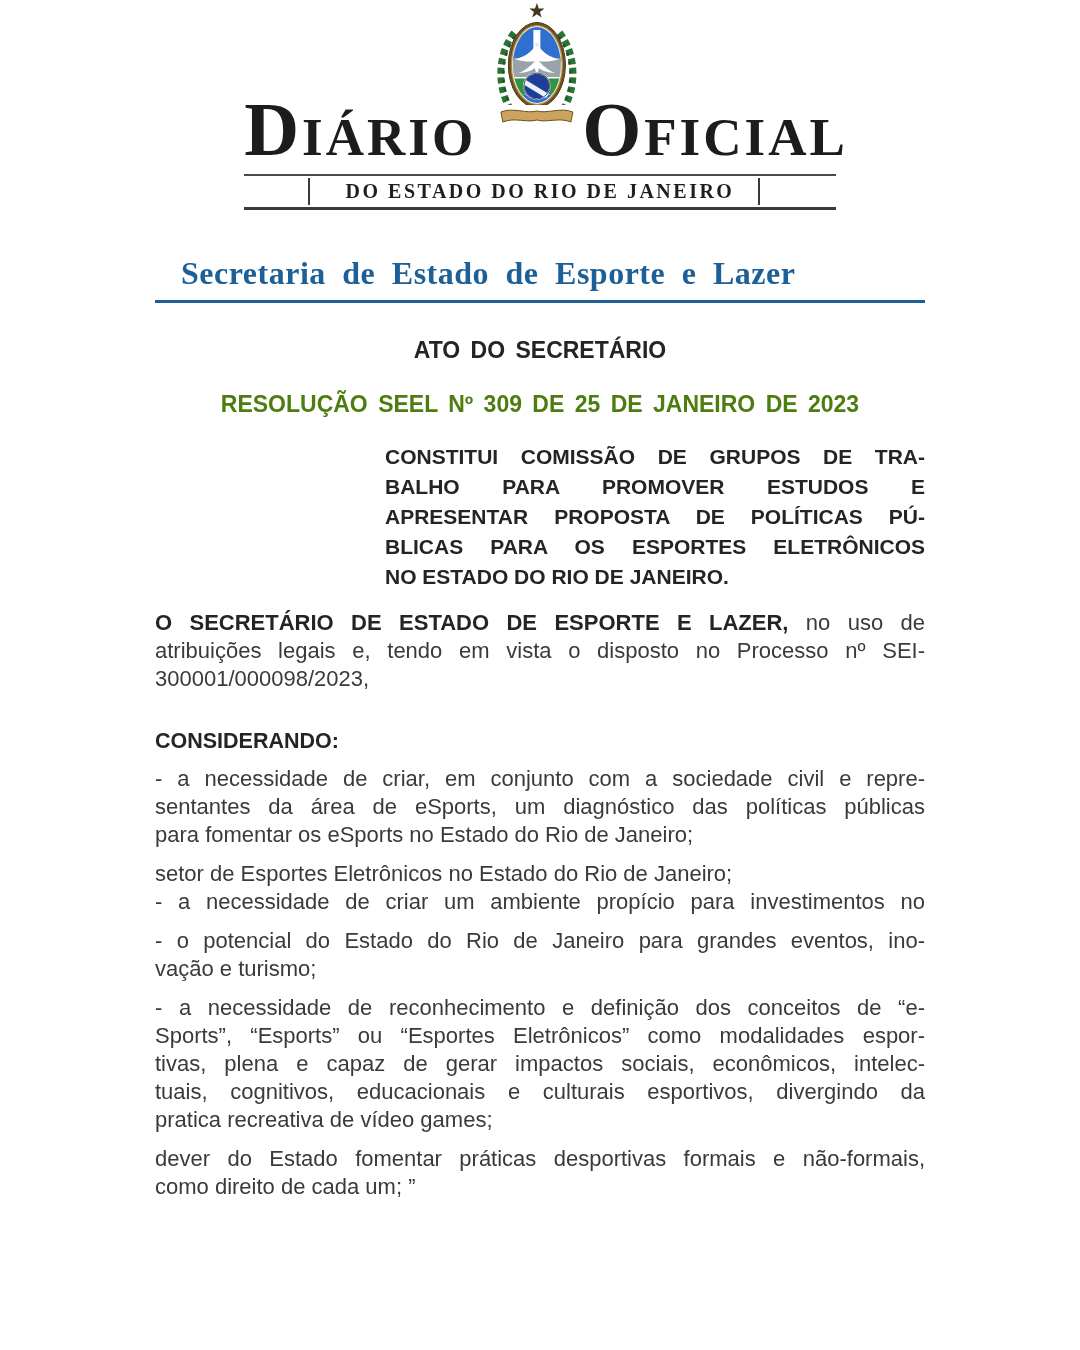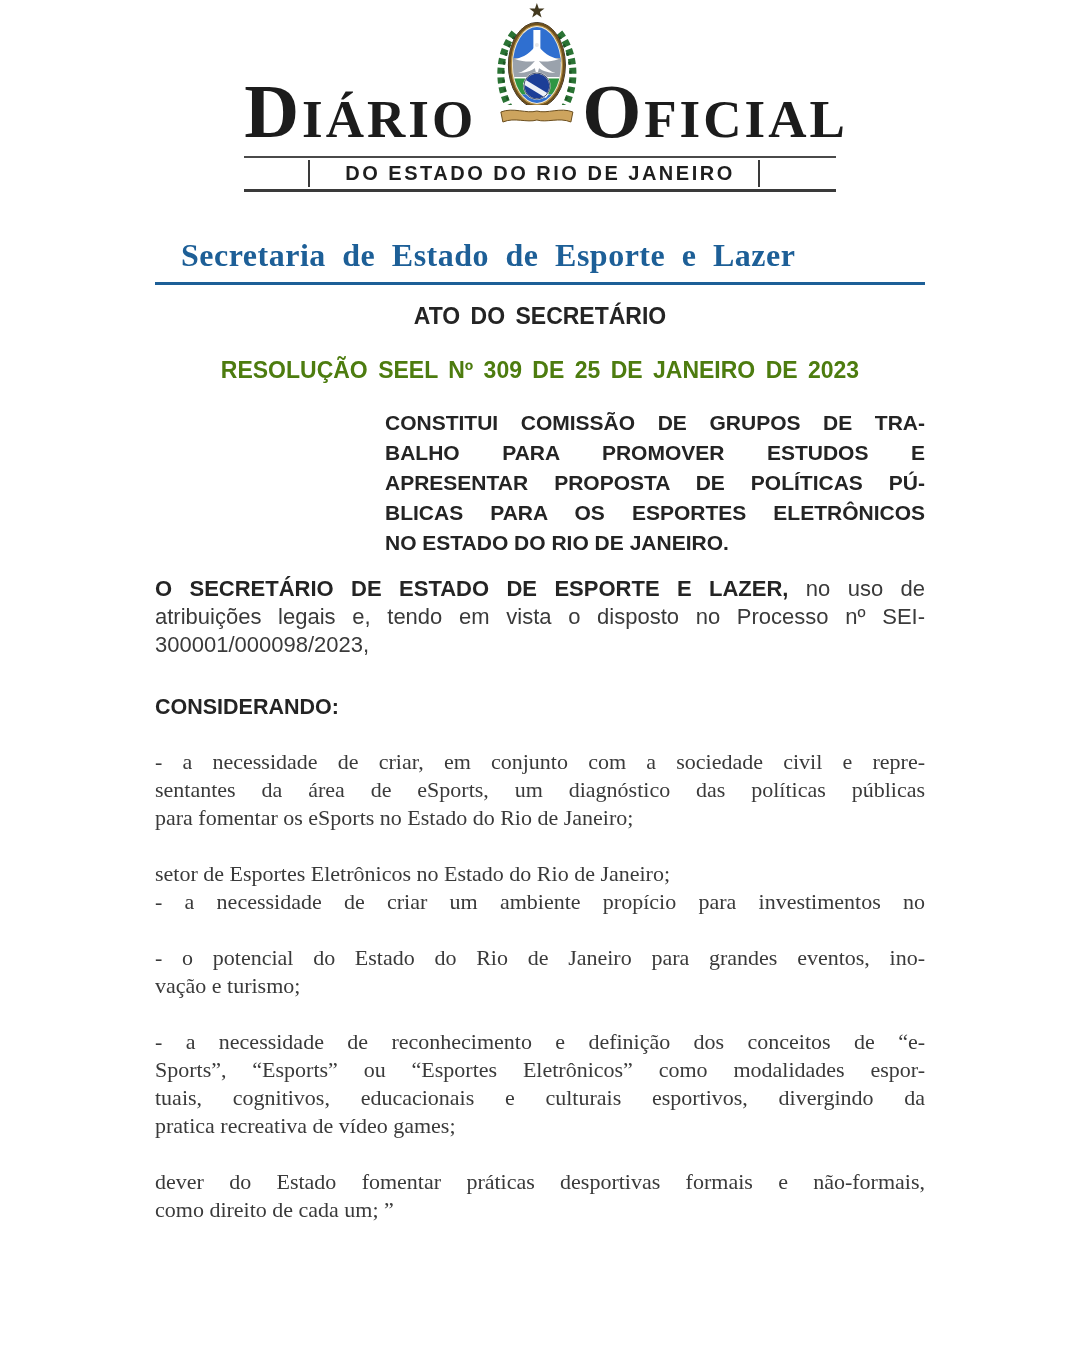--- a/index.html
+++ b/index.html
@@ -6,21 +6,21 @@
   .page{
     position:relative;
     width:1080px;height:1350px;
     margin:0 auto;
     background:#ffffff;
     overflow:hidden;
     font-family:"Liberation Sans",sans-serif;
     color:var(--body-text,#3a3a3a);
   }
   
-  .masthead{position:relative;padding-top:42px;}
+  .masthead{position:relative;padding-top:60px;}
   .mast-title-row{
     display:flex;justify-content:center;align-items:flex-end;
     gap:106px;height:100px;transform:translateX(6px);
     font-family:"Liberation Serif",serif;
   }
   .logotype{
     font-variant:small-caps;
     font-weight:700;
     font-size:76px;line-height:.82;
     letter-spacing:3px;color:#1c1c1c;
@@ -29,50 +29,50 @@
     position:absolute;left:50%;top:2px;
     transform:translateX(-53%);
     width:104px;height:125px;z-index:3;
   }
   .mast-band{position:relative;width:592px;margin:14px auto 0;}
   .rule-top{height:2px;background:#4a4a4a;}
   .band-row{position:relative;height:31px;display:flex;align-items:center;justify-content:center;}
   .tick{position:absolute;top:2px;width:2px;height:27px;background:#3a3a3a;}
   .tick-l{left:64px;} .tick-r{right:76px;}
   .mast-subtitle{
-    font-family:Liberation Sans, sans-serif;font-weight:700;
+    font-family:Liberation Serif, serif;font-weight:700;
     font-size:20px;letter-spacing:2.5px;color:#1e1e1e;white-space:nowrap;
   }
   .rule-bottom{height:3px;background:#3a3a3a;}
   
   .content{width:770px;margin:0 auto;}
   .dept-title{
     margin:46px 0 0 26px;
     font-family:"Liberation Serif",serif;
     font-weight:700;font-size:32px;line-height:1.1;
     letter-spacing:.5px;word-spacing:8px;
     color:var(--accent,#1d5f97);
   }
   .dept-rule{height:3px;background:var(--accent,#1d5f97);margin-top:9px;}
   .act-heading{
-    margin:18px 0 0;text-align:center;
+    margin:34px 0 0;text-align:center;
     font-weight:700;font-size:23px;color:#242424;word-spacing:4px;
   }
   .act-resolution{
     margin:27px 0 0;text-align:center;
     font-weight:700;font-size:23px;color:#4d7c0f;word-spacing:4px;
   }
   .para .line{line-height:28px;font-size:22px;}
   .jl{text-align:justify;text-align-last:justify;}
   .summary{margin:24px 16px 0 230px;width:540px;font-weight:700;color:#242424;}
   .summary .line{line-height:30px;font-size:21px;}
   .preamble{margin-top:17px;}
   .preamble strong{color:#242424;}
   .considerando{margin:36px 0 0;font-weight:700;font-size:21.5px;color:#242424;}
-  .citem{margin-top:28px;font-family:Liberation Serif, serif;}
+  .citem{margin-top:11px;}
 </style>
 </head>
 <body>
 
 <div class="page" style="--accent: #1d5f97; --body-text: #3a3a3a;">
 
   <header class="masthead">
     <div class="mast-title-row">
       <span class="logotype">Diário</span>
       <span class="logotype">Oficial</span>
@@ -160,20 +160,21 @@
         <div class="line">setor de Esportes Eletrônicos no Estado do Rio de Janeiro;</div>
         <div class="line jl">- a necessidade de criar um ambiente propício para investimentos no</div>
       </div>
     <div class="para citem">
         <div class="line jl">- o potencial do Estado do Rio de Janeiro para grandes eventos, ino-</div>
         <div class="line">vação e turismo;</div>
       </div>
     <div class="para citem">
         <div class="line jl">- a necessidade de reconhecimento e definição dos conceitos de “e-</div>
         <div class="line jl">Sports”, “Esports” ou “Esportes Eletrônicos” como modalidades espor-</div>
+        <div class="line jl">tivas, plena e capaz de gerar impactos sociais, econômicos, intelec-</div>
         <div class="line jl">tuais, cognitivos, educacionais e culturais esportivos, divergindo da</div>
         <div class="line">pratica recreativa de vídeo games;</div>
       </div>
     <div class="para citem">
         <div class="line jl">dever do Estado fomentar práticas desportivas formais e não-formais,</div>
         <div class="line">como direito de cada um; ”</div>
       </div>
   </main>
 </div>
 

